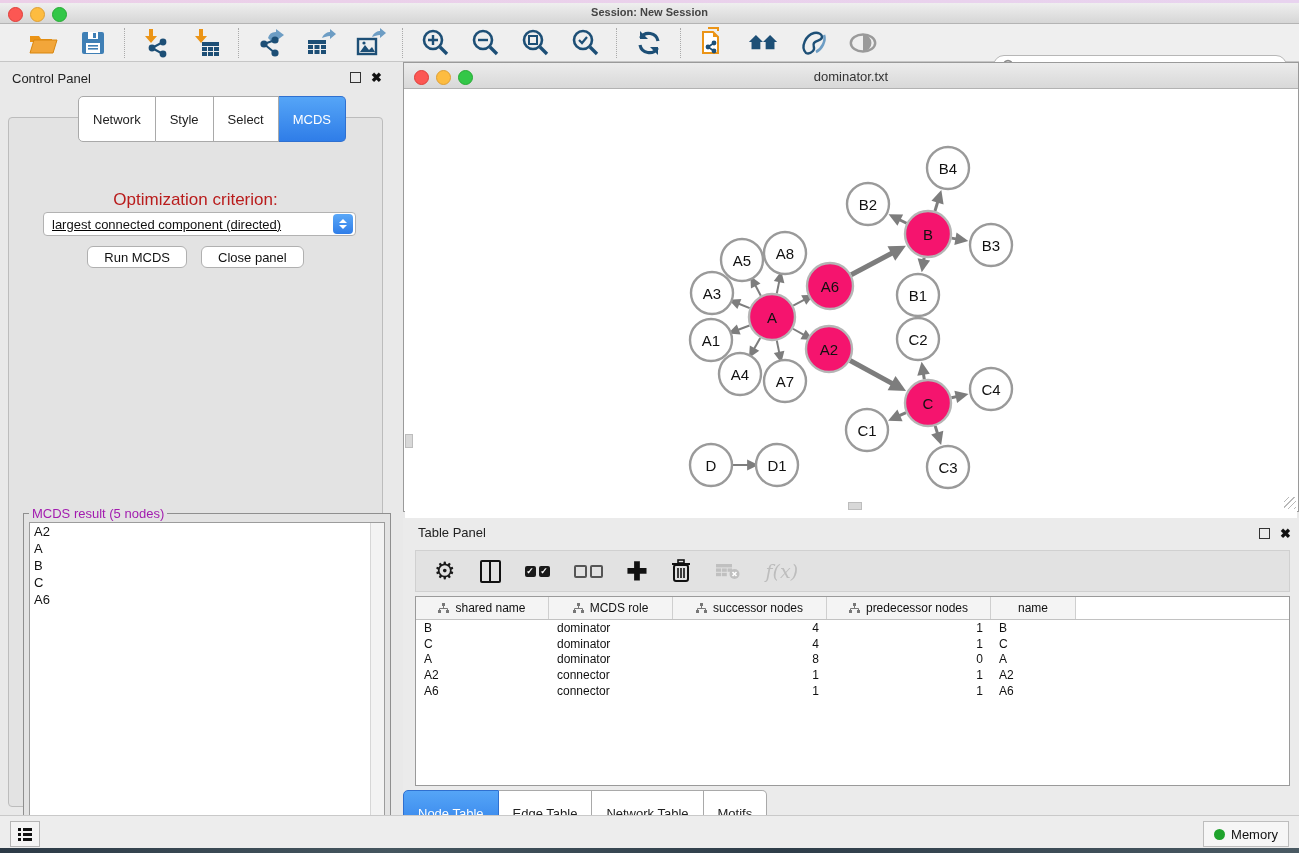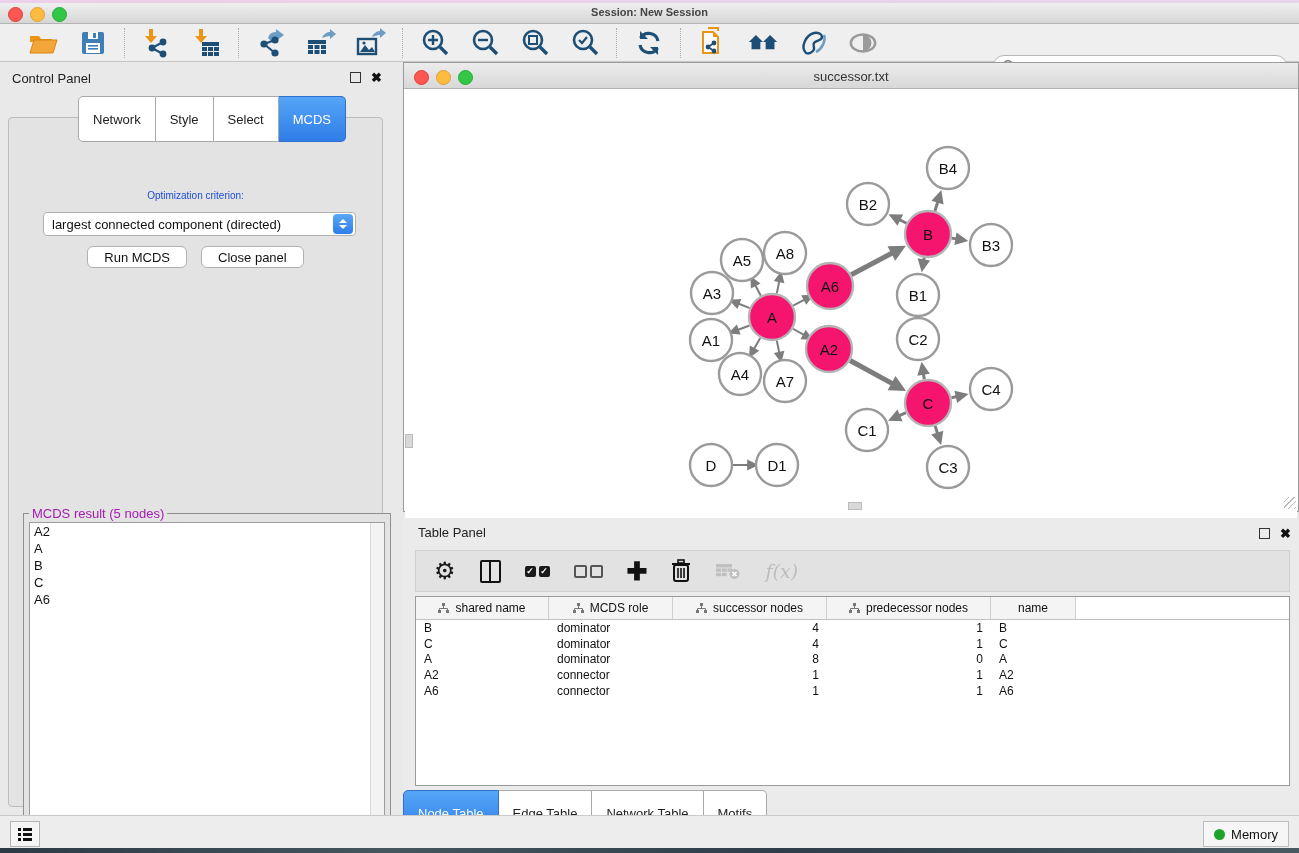--- a/index.html
+++ b/index.html
@@ -34,23 +34,23 @@
   .float-icon{width:9px;height:9px;border:1.6px solid #333;display:inline-block;}
   .close-icon{font-size:13px;font-weight:bold;color:#111;line-height:10px;}
   .cp-tabs{position:absolute;left:78px;top:34px;display:flex;z-index:3;}
   .seg-tab{height:20px;padding:12px 14px;font-size:13px;color:#222;background:#fff;border:1px solid #a9a9a9;
     border-left:none;display:flex;align-items:center;}
   .seg-tab:first-child{border-left:1px solid #a9a9a9;border-radius:5px 0 0 5px;}
   .seg-tab:last-child{border-radius:0 5px 5px 0;}
   .seg-tab.active{background:linear-gradient(#55a5f7,#2f7de8);border-color:#2f70d0;color:#fff;}
   .cp-body{position:absolute;left:8px;top:55px;width:373px;height:688px;background:#e3e3e3;
     border:1px solid #bcbcbc;border-radius:4px;}
-  .opt-label{position:absolute;left:0;width:100%;top:72px;text-align:center;font-size:10px;color:#1d4ed8;}
+  .opt-label{position:absolute;left:0;width:100%;top:72px;text-align:center;font-size:17px;color:#b91c1c;}
   .dropdown{position:absolute;left:34px;top:94px;width:313px;height:24px;background:#fff;border:1px solid #b2b2b2;
-    border-radius:4px;display:flex;align-items:center;box-sizing:border-box;}
+    border-radius:4px;display:flex;align-items:center;box-sizing:border-box;text-decoration:underline;}
   .dropdown-text{flex:1;font-size:13px;color:#111;padding-left:8px;white-space:nowrap;overflow:hidden;}
   .stepper{width:20px;height:20px;margin-right:2px;border-radius:4px;background:linear-gradient(#5aa8f8,#2f7de8);
     display:flex;flex-direction:column;align-items:center;justify-content:center;gap:2px;}
   .chev{width:0;height:0;border-left:4px solid transparent;border-right:4px solid transparent;}
   .chev.up{border-bottom:4px solid #fff;}
   .chev.down{border-top:4px solid #fff;}
   .cp-buttons{position:absolute;left:0;width:100%;top:128px;display:flex;justify-content:center;gap:14px;}
   .mac-btn{height:22px;padding:0 16px;background:#fff;border:1px solid #b0b0b0;border-radius:6px;
     font-size:13px;color:#111;display:flex;align-items:center;font-family:"Liberation Sans",sans-serif;}
   .result-box{position:absolute;left:14px;top:395px;width:366px;height:340px;border:1px solid #8f8f8f;
@@ -330,21 +330,21 @@
     </div>
   </div>
 
   <div class="net-window">
     <div class="net-titlebar">
       <div class="net-lights">
         <span class="light red"></span>
         <span class="light yellow"></span>
         <span class="light green"></span>
       </div>
-      <div class="net-title">successor.txt</div>
+      <div class="net-title">dominator.txt</div>
     </div>
     <div class="net-canvas" id="net-canvas"><svg width="892" height="420" viewBox="0 0 892 420">
           <g>
             <line x1="355.8220856120171" y1="159.76196266283242" x2="349.7780164686266" y2="148.27823129039064" stroke="#7d7d7d" stroke-width="2"></line>
             <polygon points="345.4,139.96 355.4880677351546,147.53303699785843 345.93095093342913,152.56309847245078" fill="#7d7d7d"></polygon>
             <line x1="371.7774381829625" y1="157.48030433003072" x2="374.48883671167306" y2="144.13188080407133" stroke="#7d7d7d" stroke-width="2"></line>
             <polygon points="376.36,134.92000000000002 379.38264838883595,147.166779034402 368.7987853373497,145.01693185206886" fill="#7d7d7d"></polygon>
             <line x1="344.7165594187538" y1="172.08662376750152" x2="332.52768089432146" y2="167.21107235772857" stroke="#7d7d7d" stroke-width="2"></line>
             <polygon points="323.8,163.72 336.39014392840414,162.94007957965638 332.3791246237798,172.9676278412172" fill="#7d7d7d"></polygon>
             <line x1="344.543265126549" y1="189.46729347687497" x2="331.8755544921016" y2="194.24364338822397" stroke="#7d7d7d" stroke-width="2"></line>

